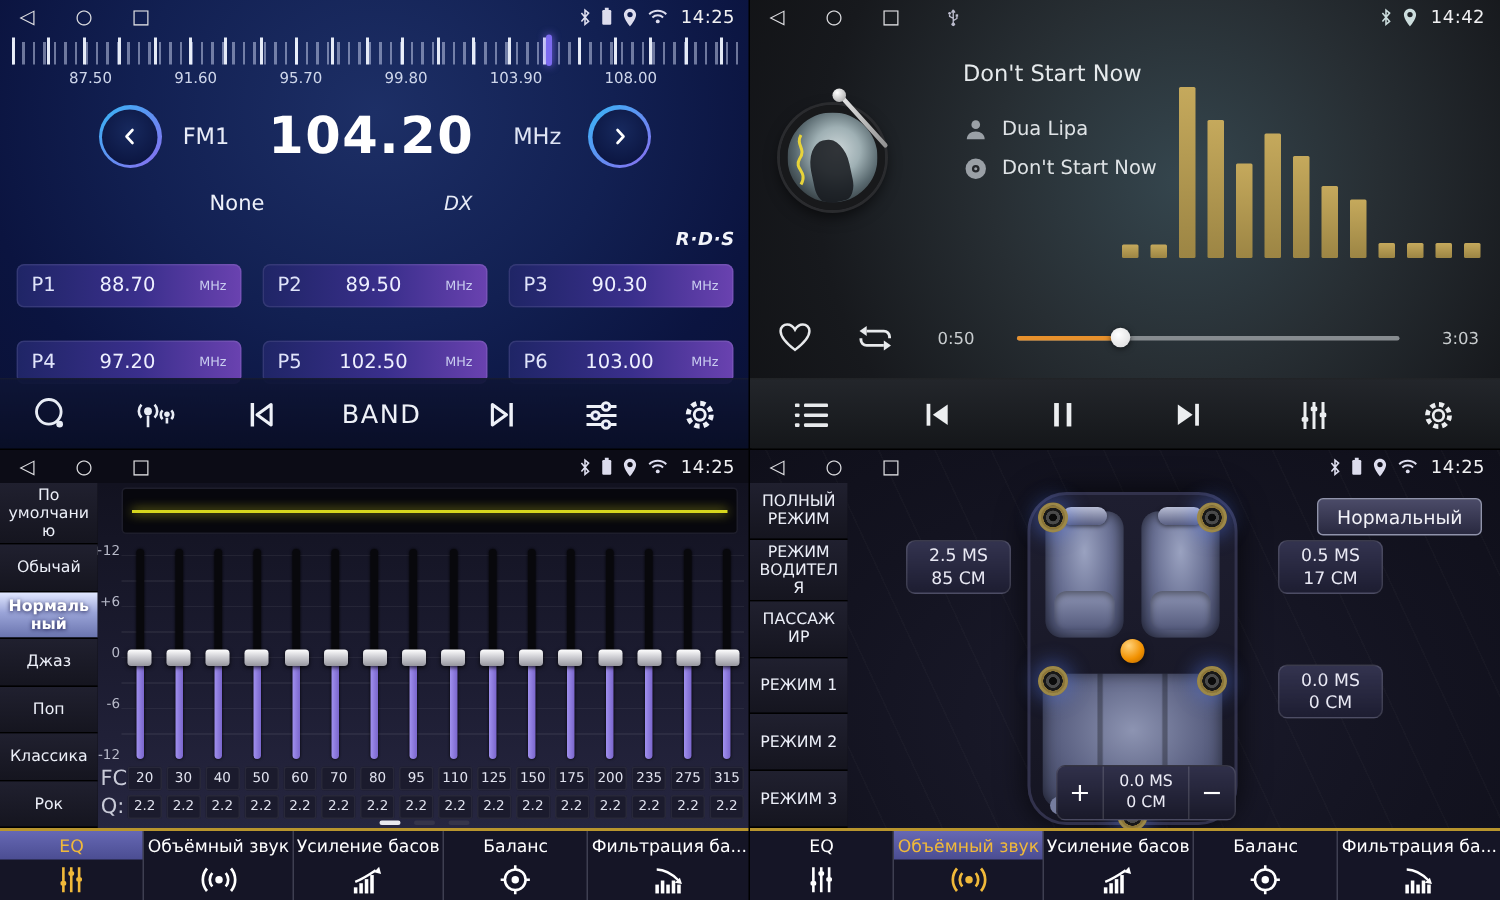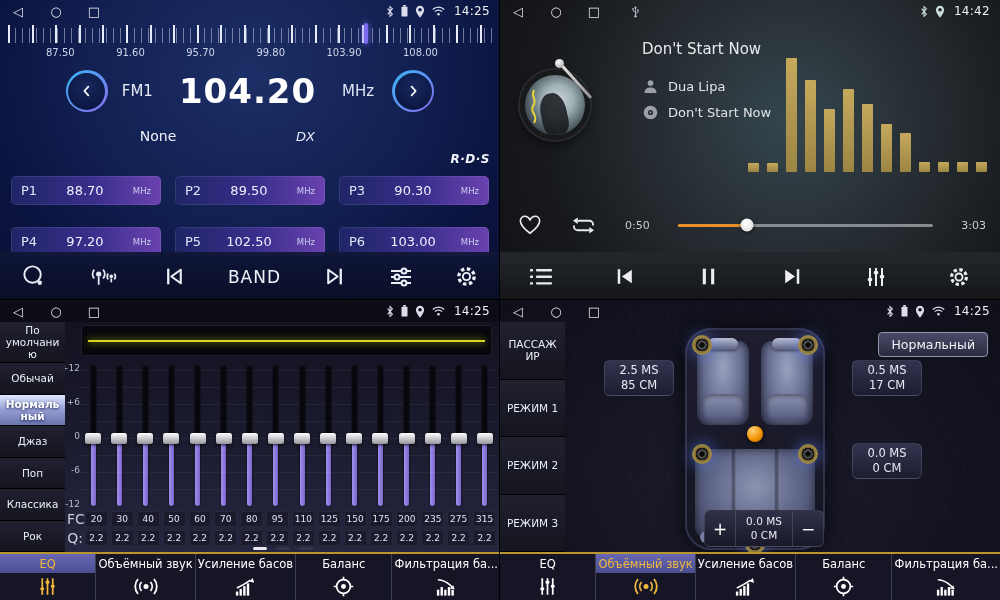--- a/index.html
+++ b/index.html
@@ -771,20 +771,22 @@
           <svg width="13" height="10" viewBox="0 0 16 12">
             <path d="M1 4.2a10 10 0 0 1 14 0" stroke="#dde" fill="none" stroke-width="1.6"></path>
             <path d="M3.6 6.8a6.3 6.3 0 0 1 8.8 0" stroke="#dde" fill="none" stroke-width="1.6"></path>
             <circle cx="8" cy="10" r="1.6" fill="#dde"></circle>
           </svg>
         </span>
       <span class="sb-time">14:25</span>
     </div>
 
     <div class="side" id="sur-side">
+        <div class="side-item">ПОЛНЫЙ РЕЖИМ</div>
+        <div class="side-item">РЕЖИМ ВОДИТЕЛЯ</div>
         <div class="side-item">ПАССАЖИР</div>
         <div class="side-item">РЕЖИМ 1</div>
         <div class="side-item">РЕЖИМ 2</div>
         <div class="side-item">РЕЖИМ 3</div>
       </div>
 
     <div class="sur-body">
       <div class="normal-btn">Нормальный</div>
 
       <div class="car">

